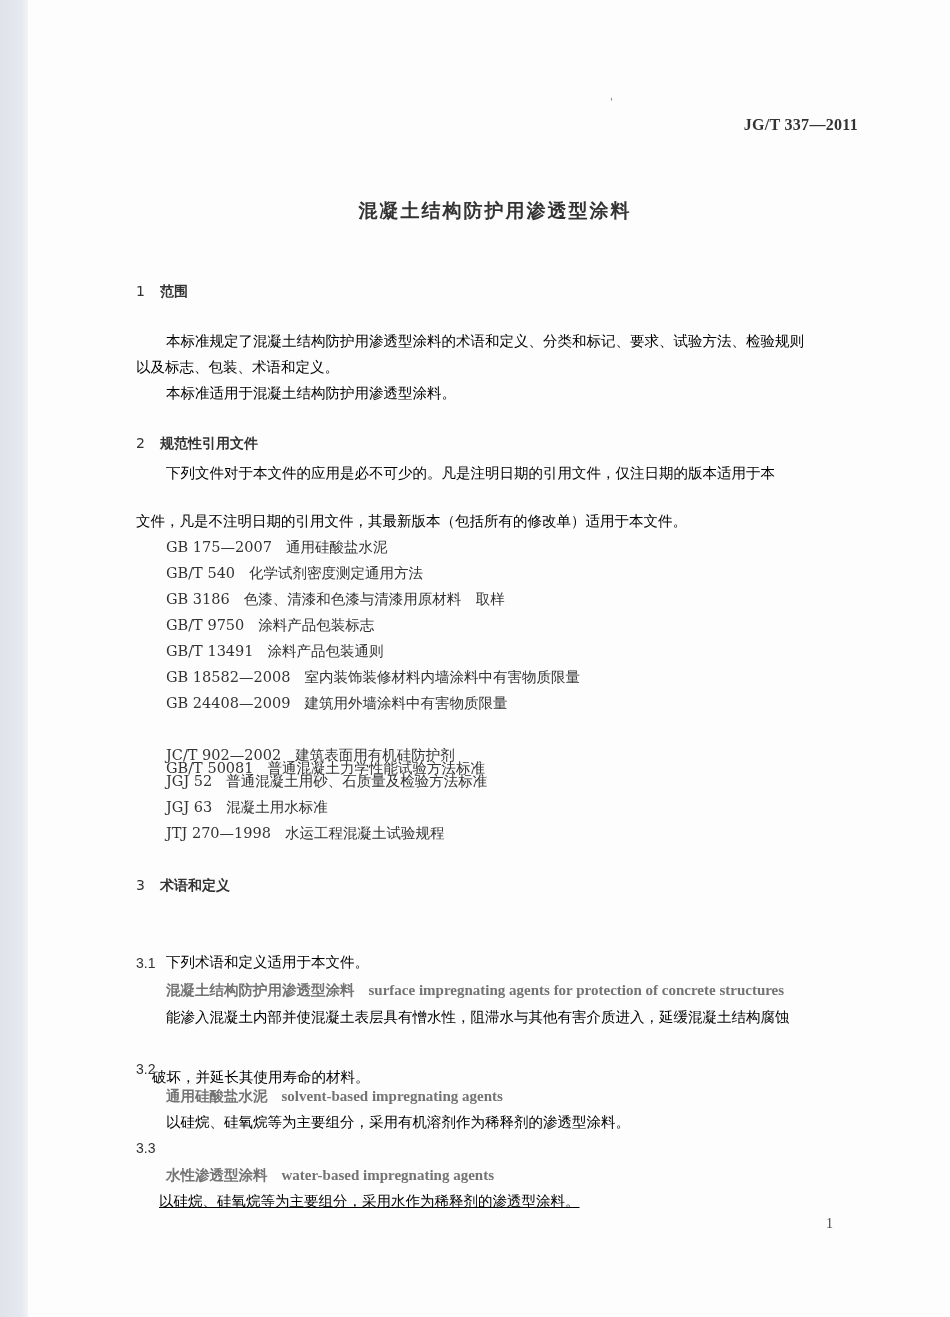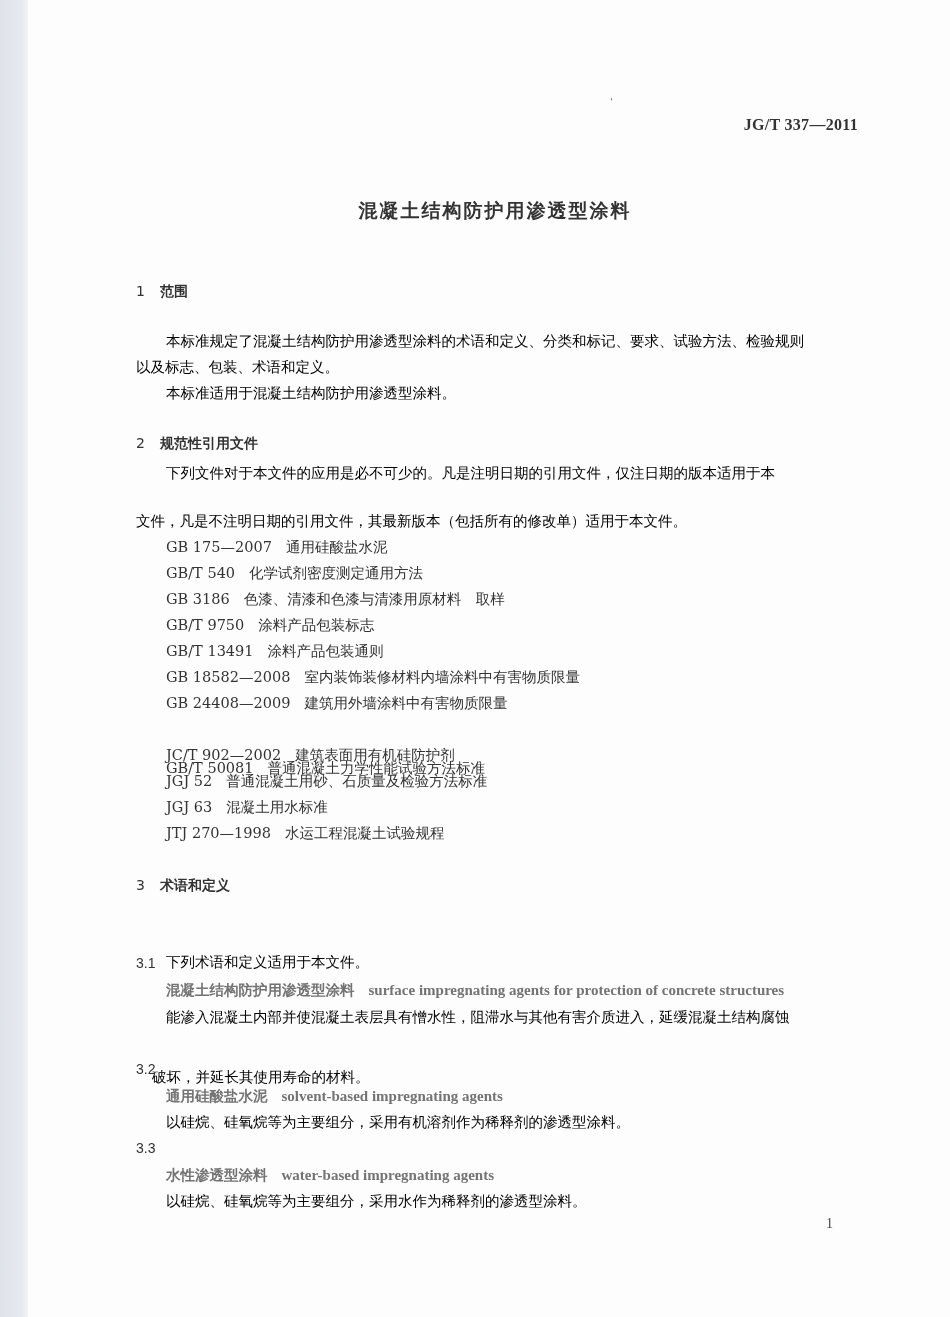--- a/index.html
+++ b/index.html
@@ -132,15 +132,15 @@
 <div class="abs term" style="top:981px;"><span>混凝土结构防护用渗透型涂料</span><span class="en">surface impregnating agents for protection of concrete structures</span></div>
 <div class="abs para" style="left:166px; top:1008px;">能渗入混凝土内部并使混凝土表层具有憎水性，阻滞水与其他有害介质进入，延缓混凝土结构腐蚀</div>
 <div class="abs para" style="left:152px; top:1034px;margin-top:34px;">破坏，并延长其使用寿命的材料。</div>
 
 <div class="abs subnum" style="top:1061px;">3.2</div>
 <div class="abs term" style="top:1087px;"><span>通用硅酸盐水泥</span><span class="en">solvent-based impregnating agents</span></div>
 <div class="abs para" style="left:166px; top:1113px;">以硅烷、硅氧烷等为主要组分，采用有机溶剂作为稀释剂的渗透型涂料。</div>
 
 <div class="abs subnum" style="top:1140px;">3.3</div>
 <div class="abs term" style="top:1166px;"><span>水性渗透型涂料</span><span class="en">water-based impregnating agents</span></div>
-<div class="abs para" style="left:166px; top:1192px;">以硅烷、硅氧烷等为主要组分，采用水作为稀释剂的渗透型涂料。</div>
+<div class="abs para" style="left:159px; top:1192px;text-decoration:underline;">以硅烷、硅氧烷等为主要组分，采用水作为稀释剂的渗透型涂料。</div>
 
 <div class="abs page-number">1</div>
 
 </body></html>

